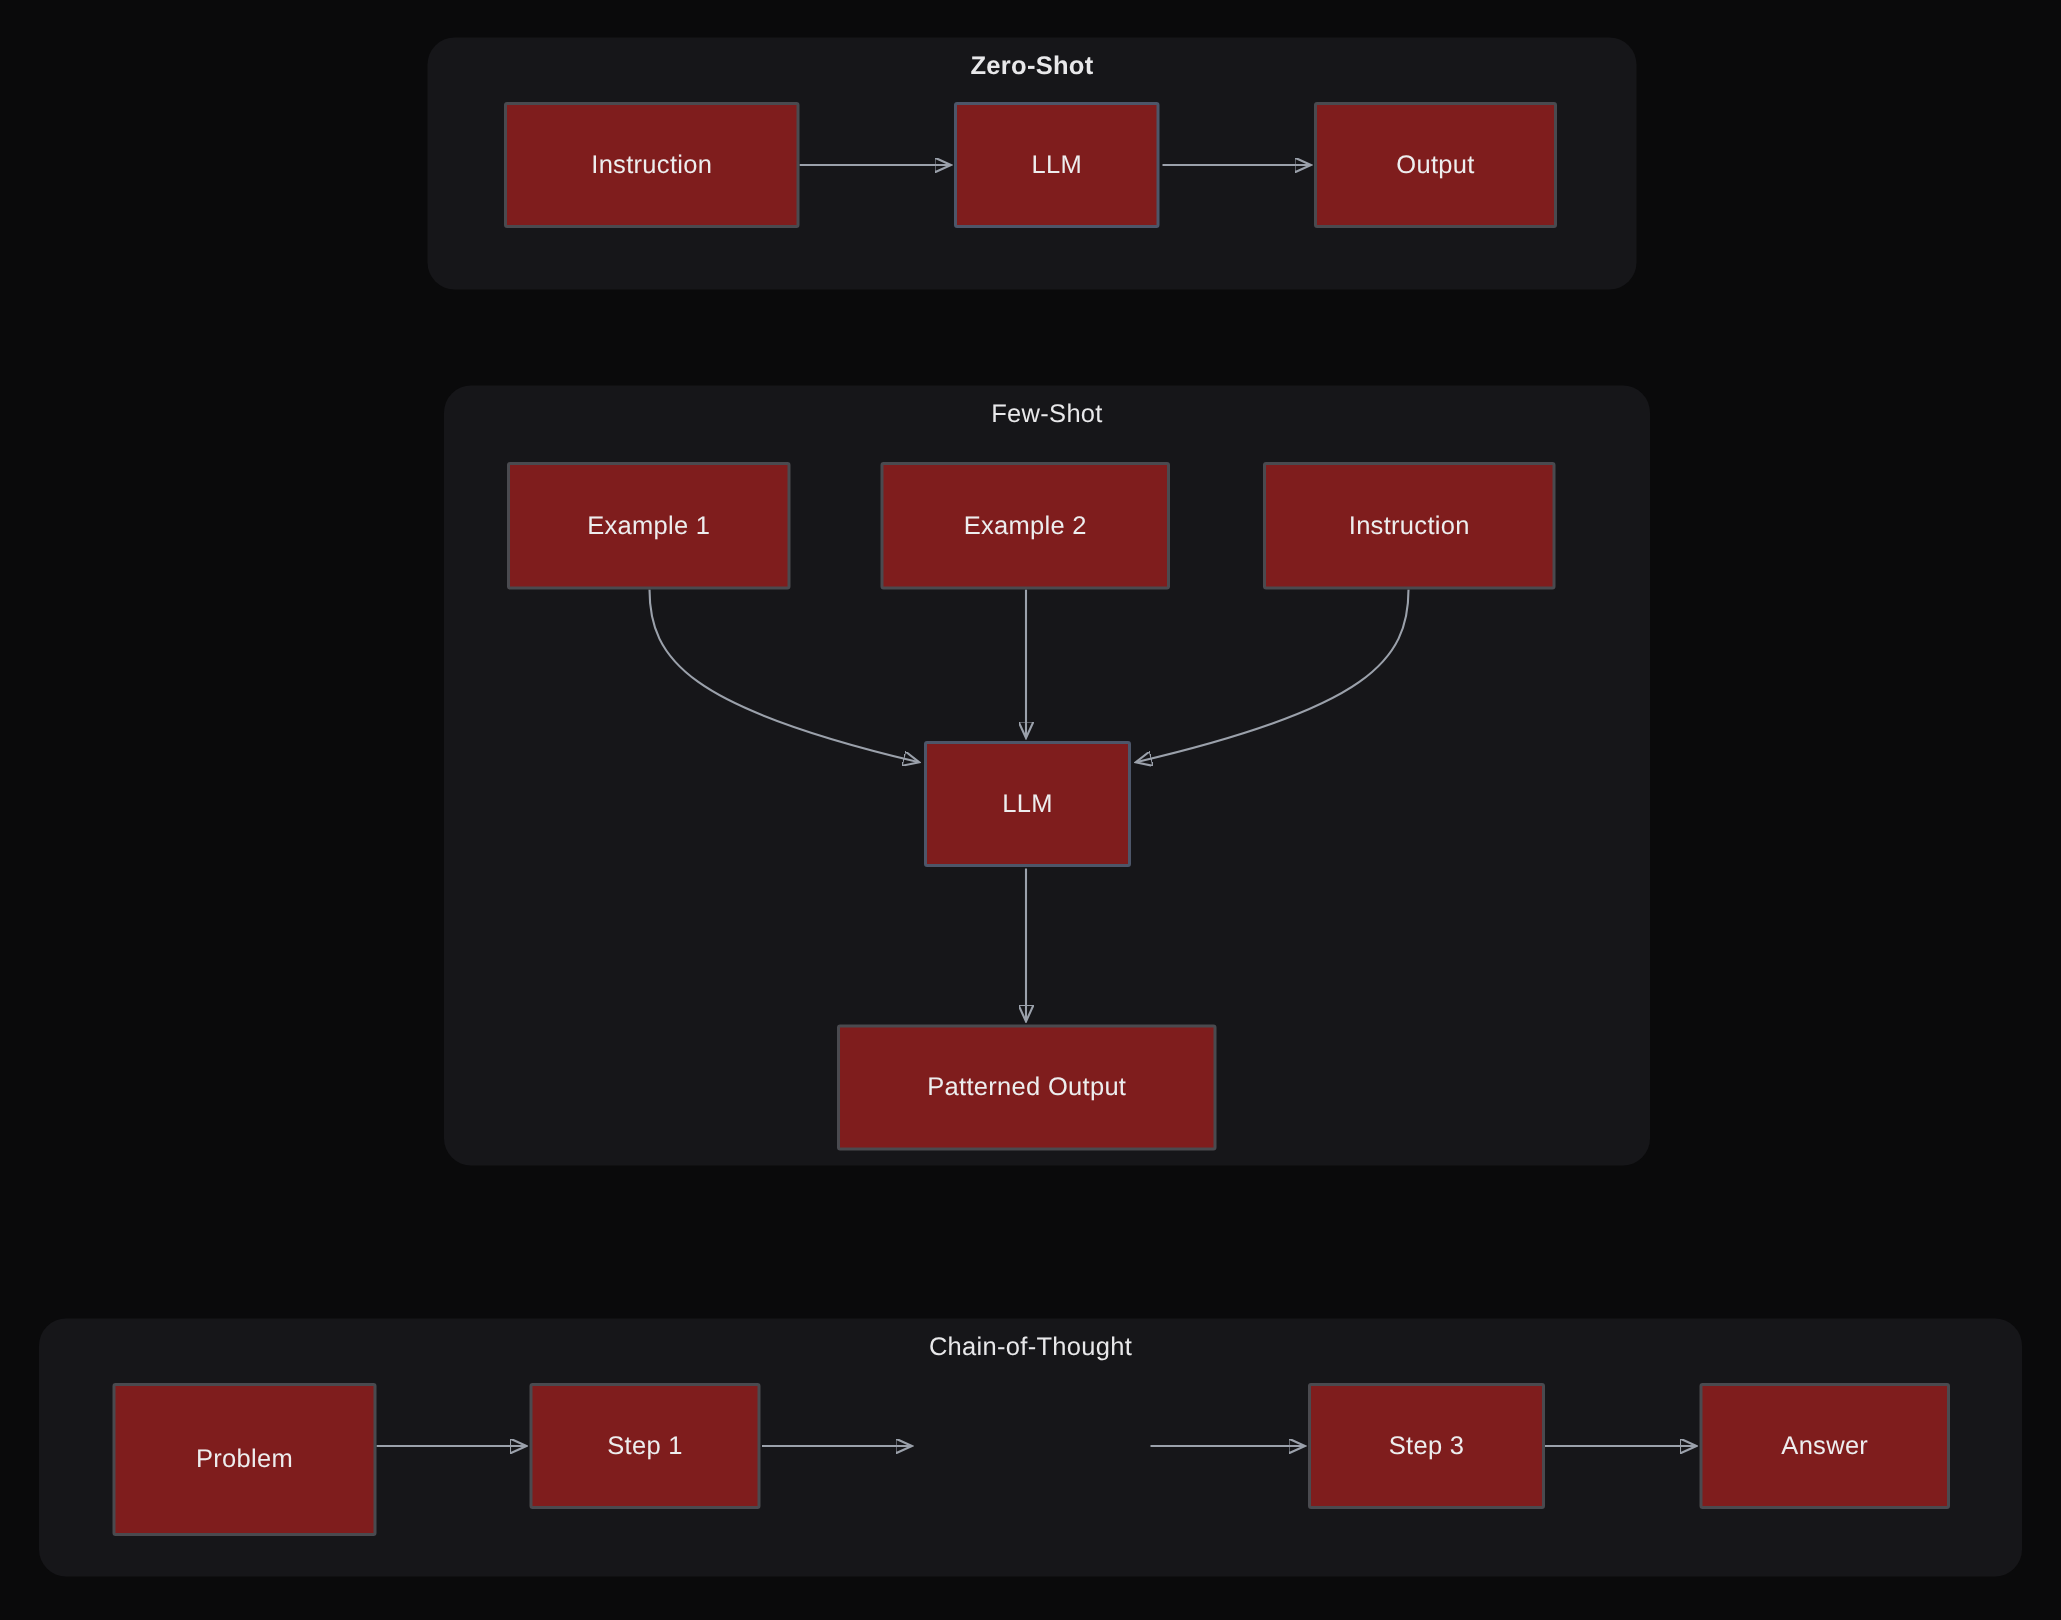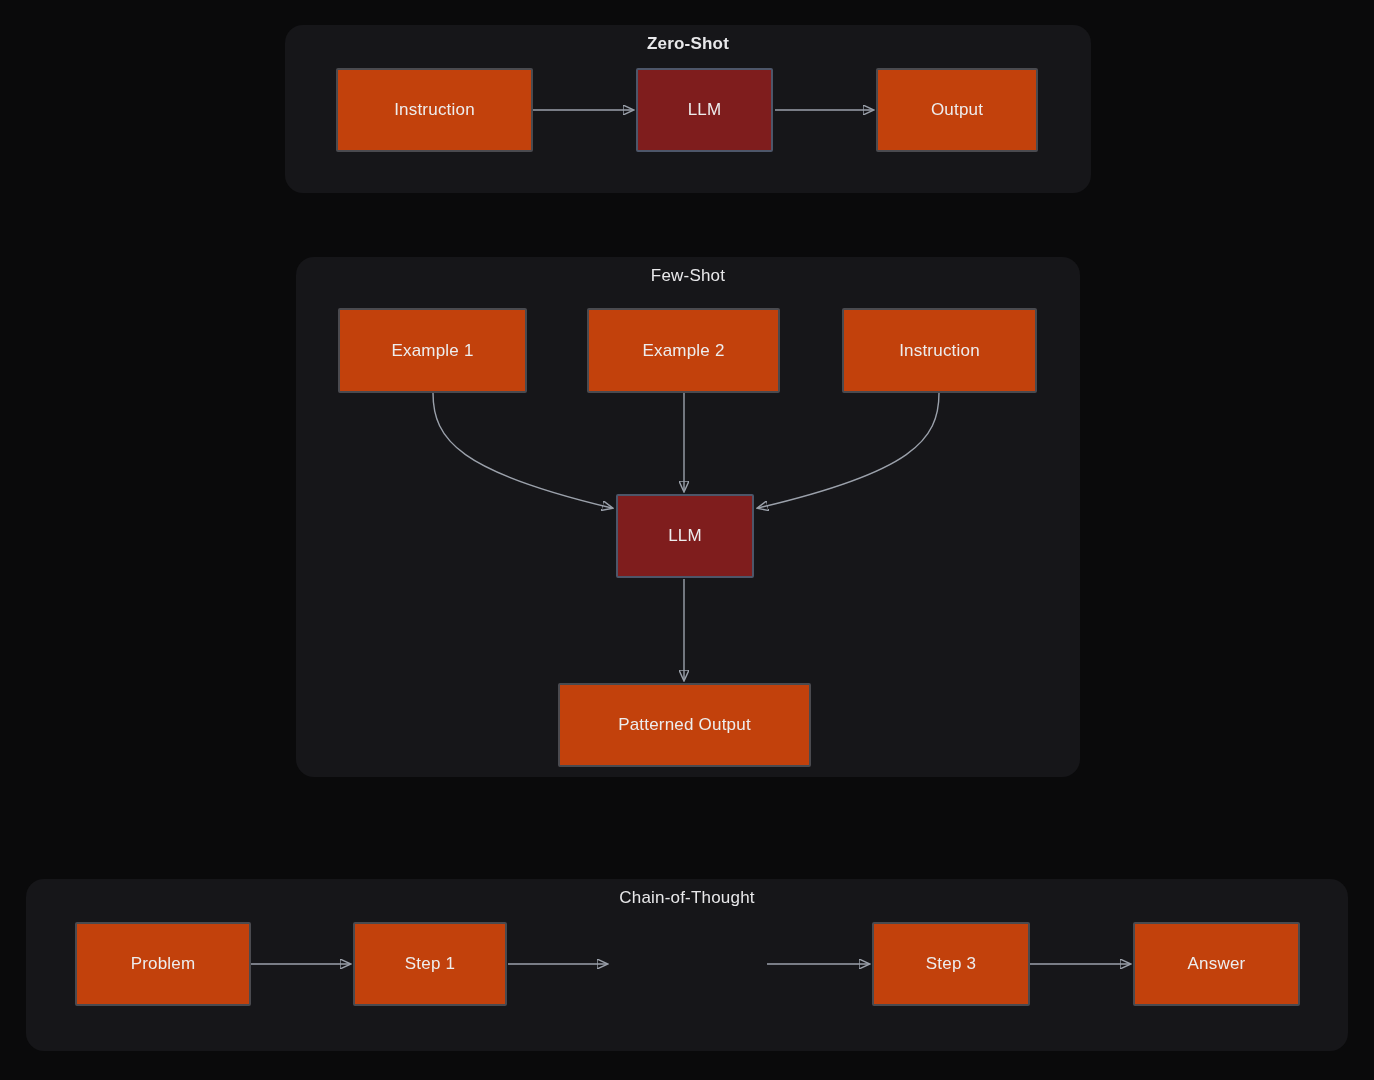--- a/index.html
+++ b/index.html
@@ -25,31 +25,31 @@
     top: 31px;
     left: 0;
     width: 100%;
     text-align: center;
     color: #e8e8ea;
     font-size: 17px;
     line-height: 24px;
     letter-spacing: 0.2px;
   }
   #panel-zero-shot  { left: 285px; top: 25px;  width: 806px;  height: 168px; }
-  #panel-few-shot   { left: 296px; top: 257px; width: 784px;  height: 520px; }
+  #panel-few-shot   { left: 296px; top: 257px; width: 784px;  height: 520px; padding-left: 20px; }
   #panel-cot        { left: 26px;  top: 879px; width: 1322px; height: 172px; }
   
   #panel-zero-shot .panel-title { top: 7px; font-weight: bold; }
   #panel-few-shot  .panel-title { top: 7px; }
   #panel-cot       .panel-title { top: 7px; }
 
   .node {
     position: absolute;
     box-sizing: border-box;
-    background: #c2410c;
+    background: #7f1d1d;
     border: 2px solid #4a4a4f;
     border-radius: 2px;
     display: flex;
     align-items: center;
     justify-content: center;
     color: #ededee;
     font-size: 17px;
     letter-spacing: 0.2px;
     white-space: nowrap;
   }
@@ -112,18 +112,18 @@
   <div class="node" style="left:336px; top:68px; width:197px; height:84px">Instruction</div>
   <div class="node llm" style="left:636px; top:68px; width:137px; height:84px">LLM</div>
   <div class="node" style="left:876px; top:68px; width:162px; height:84px">Output</div>
 
   <div class="node" style="left:338px; top:308px; width:189px; height:85px">Example 1</div>
   <div class="node" style="left:587px; top:308px; width:193px; height:85px">Example 2</div>
   <div class="node" style="left:842px; top:308px; width:195px; height:85px">Instruction</div>
   <div class="node llm" style="left:616px; top:494px; width:138px; height:84px">LLM</div>
   <div class="node" style="left:558px; top:683px; width:253px; height:84px">Patterned Output</div>
 
-  <div class="node" style="left:75px; top:922px; width:176px; height:84px">Problem</div>
+  <div class="node" style="left:75px; top:922px; width:176px; height:102px">Problem</div>
   <div class="node" style="left:353px; top:922px; width:154px; height:84px">Step 1</div>
   <div class="node" style="left:872px; top:922px; width:158px; height:84px">Step 3</div>
   <div class="node" style="left:1133px; top:922px; width:167px; height:84px">Answer</div>
 
 </div>
 
 </body></html>

